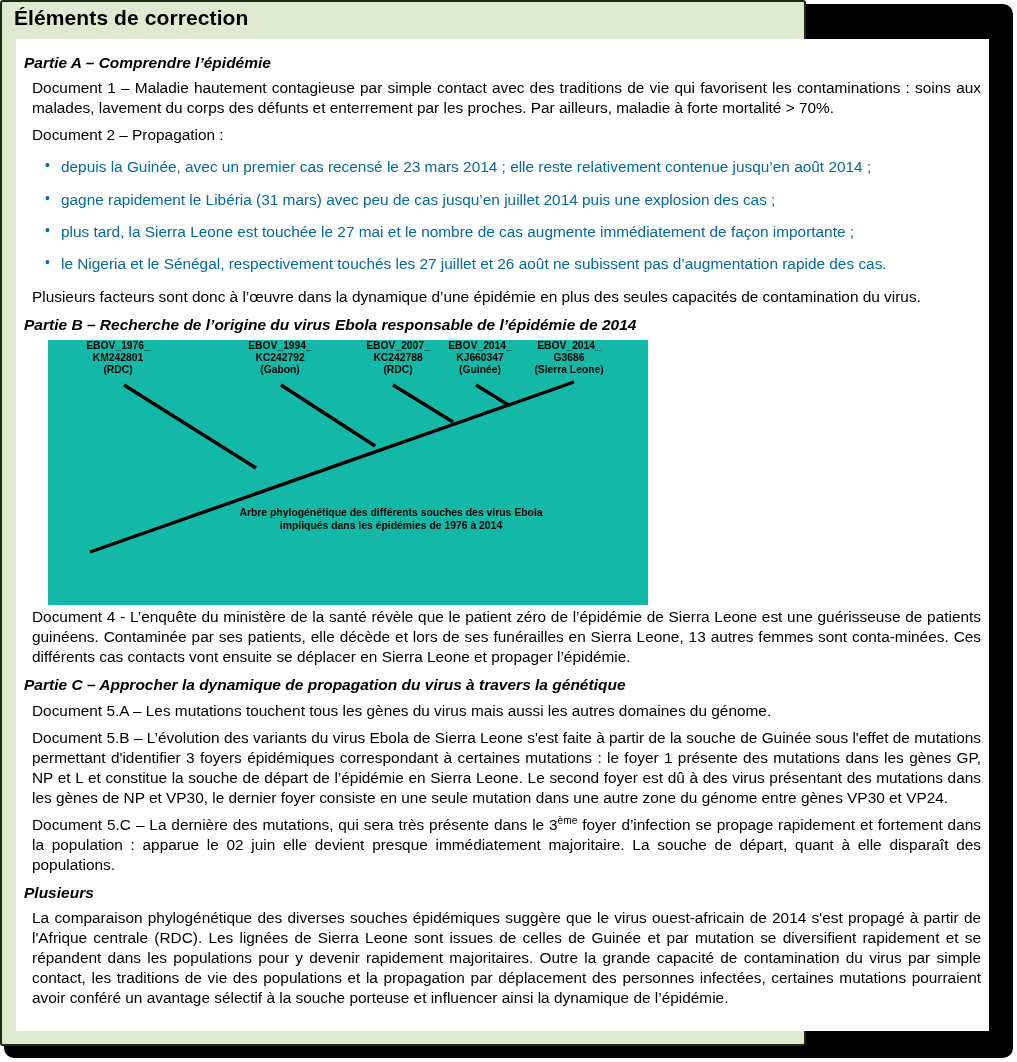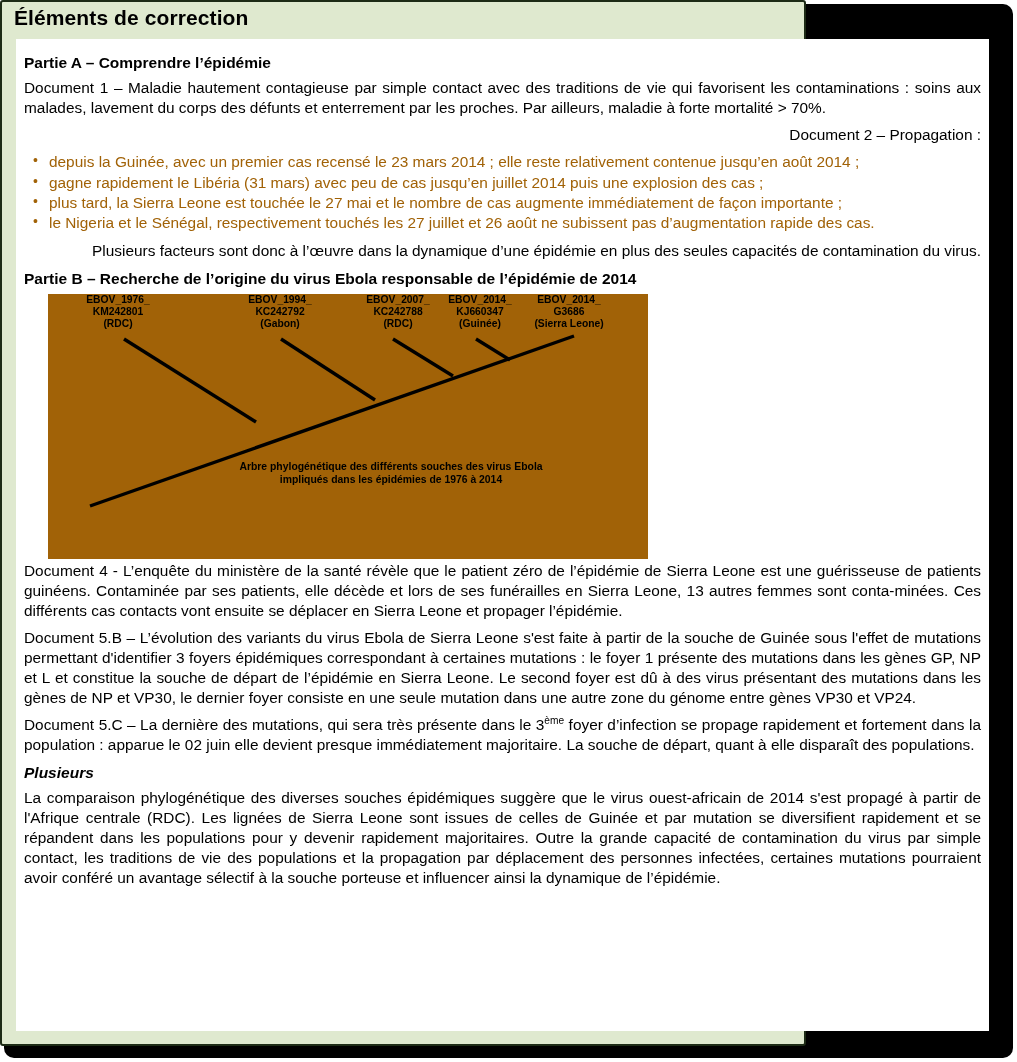--- a/index.html
+++ b/index.html
@@ -56,46 +56,47 @@
     height: 992px;
     background: #ffffff;
     box-sizing: border-box;
     padding: 6px 8px 0 8px;
   }
 
   
   .part-heading {
     font-size: 15.5px;
     font-weight: bold;
+    font-style: italic;
     color: #000000;
     margin: 8px 0 6px 0;
     line-height: 1.25;
   }
   .para {
     font-size: 15.4px;
     color: #000000;
-    margin: 0 0 7px 0;
+    margin: 0 0 7px 8px;
     line-height: 1.30;
     text-align: justify;
     text-justify: inter-word;
   }
-  .para.nojust { text-align: right; }
+  .para.nojust { text-align: left; }
 
   ul.bullets {
     list-style: none;
     margin: 0 0 7px 0;
     padding: 0;
   }
   ul.bullets li {
     font-size: 15.4px;
     line-height: 1.32;
-    color: #a16207;
+    color: #0369a1;
     position: relative;
     padding-left: 25px;
-    margin: 0;
+    margin: 12px;
   }
   ul.bullets li::before {
     content: "\2022";
     position: absolute;
     left: 9px;
     top: -1px;
     font-size: 14px;
   }
 
   .conclusion-heading {
@@ -106,21 +107,21 @@
   }
 
   sup { font-size: 0.66em; vertical-align: super; line-height: 0; }
 
   
   #tree-figure {
     position: relative;
     width: 600px;
     height: 265px;
     margin: 4px 0 2px 24px;
-    background: #a16207;
+    background: #14b8a6;
   }
   #tree-figure svg { display: block; }
   .leaf-label {
     position: absolute;
     text-align: center;
     font-size: 10.3px;
     font-weight: bold;
     line-height: 1.18;
     color: #000000;
     white-space: nowrap;
@@ -215,21 +216,23 @@
 
       <div id="tree-caption">
         <div>Arbre phylogénétique des différents souches des virus Ebola</div>
         <div>impliqués dans les épidémies de 1976 à 2014</div>
       </div>
     </div>
 
 
     <p class="para">Document 4 - L’enquête du ministère de la santé révèle que le patient zéro de l’épidémie de Sierra Leone est une guérisseuse de patients guinéens. Contaminée par ses patients, elle décède et lors de ses funérailles en Sierra Leone, 13 autres femmes sont conta-minées. Ces différents cas contacts vont ensuite se déplacer en Sierra Leone et propager l’épidémie.</p>
 
-
+    <div class="part-heading">Partie C – Approcher la dynamique de propagation du virus à travers la génétique</div>
+
+    <p class="para nojust">Document 5.A – Les mutations touchent tous les gènes du virus mais aussi les autres domaines du génome.</p>
 
     <p class="para">Document 5.B – L’évolution des variants du virus Ebola de Sierra Leone s'est faite à partir de la souche de Guinée sous l'effet de mutations permettant d'identifier 3 foyers épidémiques correspondant à certaines mutations : le foyer 1 présente des mutations dans les gènes GP, NP et L  et constitue la souche de départ de  l’épidémie en Sierra Leone. Le second foyer est dû à des virus présentant des mutations dans les gènes de NP et VP30, le dernier foyer consiste en une seule mutation dans une autre zone du génome entre gènes VP30 et VP24.</p>
 
     <p class="para">
       <span>Document 5.C – La dernière des mutations, qui sera très présente dans le 3</span><sup>ème</sup><span> foyer d’infection se propage rapidement et fortement dans la population : apparue le 02 juin elle devient presque immédiatement majoritaire. La souche de départ, quant à elle disparaît des populations.</span>
     </p>
 
     <div class="conclusion-heading">Plusieurs</div>
 
     <p class="para">La comparaison phylogénétique des diverses souches épidémiques suggère que le virus ouest-africain de 2014 s'est propagé à partir de l'Afrique centrale (RDC). Les lignées de Sierra Leone sont issues de celles de Guinée et par mutation se diversifient rapidement et se répandent dans les populations pour y devenir rapidement majoritaires. Outre la grande capacité de contamination du virus par simple contact, les traditions de vie des populations et la propagation par déplacement des personnes infectées, certaines mutations pourraient avoir conféré un avantage sélectif à la souche porteuse et influencer ainsi la dynamique de l’épidémie.</p>

